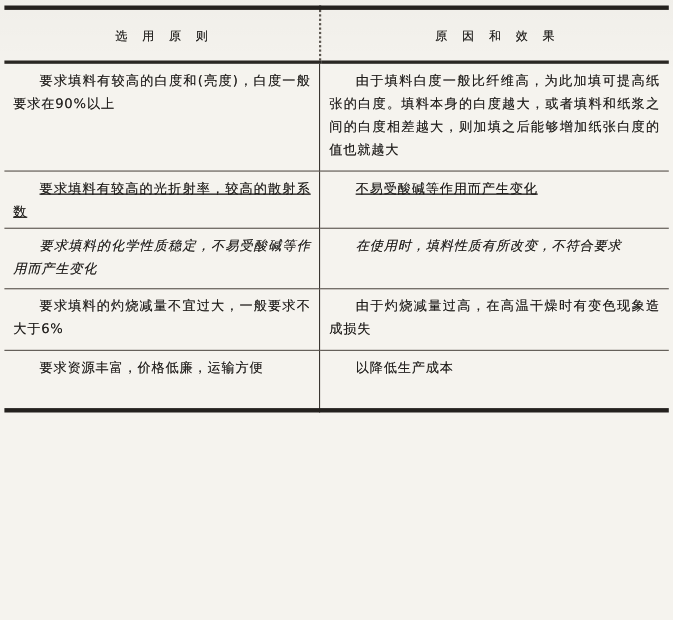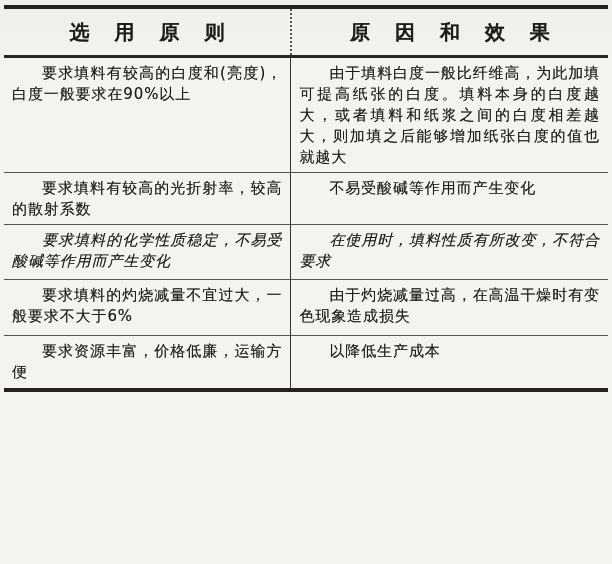--- a/index.html
+++ b/index.html
@@ -27,53 +27,53 @@
     border-top: 4px solid #24211e;
     border-bottom: 4px solid #24211e;
     color: #1e1c1a;
   }
   col.c-left  { width: 47.5%; }
   col.c-right { width: 52.5%; }
 
   
   tr.head th {
     height: 46px;
-    font-size: 20px;
-    font-weight: bold;
+    font-size: 11px;
+    font-weight: normal;
     letter-spacing: 0.45em;
     text-align: center;
     vertical-align: middle;
     border-bottom: 3px solid #2a2723;
     padding: 0;
     text-indent: 0.45em; 
   }
   tr.head th.left-h {
     border-right: 2px dotted #5a554e;
   }
 
   
   td {
     vertical-align: top;
-    font-size: 15px;
+    font-size: 12px;
     line-height: 21px;
     text-align: justify;
     padding: 5px 8px 4px 8px;
     border-bottom: 1px solid #56504a;
   }
   td.principle { border-right: 1.5px solid #3a3631; }
   tr:last-child td { border-bottom: none; }
   td p {
     margin: 0;
     text-indent: 2em;
     letter-spacing: 0.06em;
   }
 
   
   tr.r1 td { height: 88px; }
-  tr.r2 td { height: 40px; }
+  tr.r2 td { height: 40px; text-decoration: underline; }
   tr.r3 td { height: 100px; }
   tr.r4 td { height: 40px; }
   tr.r5 td { height: 45px; }
   tr.r6 td { height: 45px; font-style: italic; }
   tr.r7 td { height: 46px; margin-top: 25px; }
   tr.r8 td { height: 43px; }
 
   
   td, th { text-shadow: 0 0 0.4px rgba(30,28,26,0.55); }
 </style>

